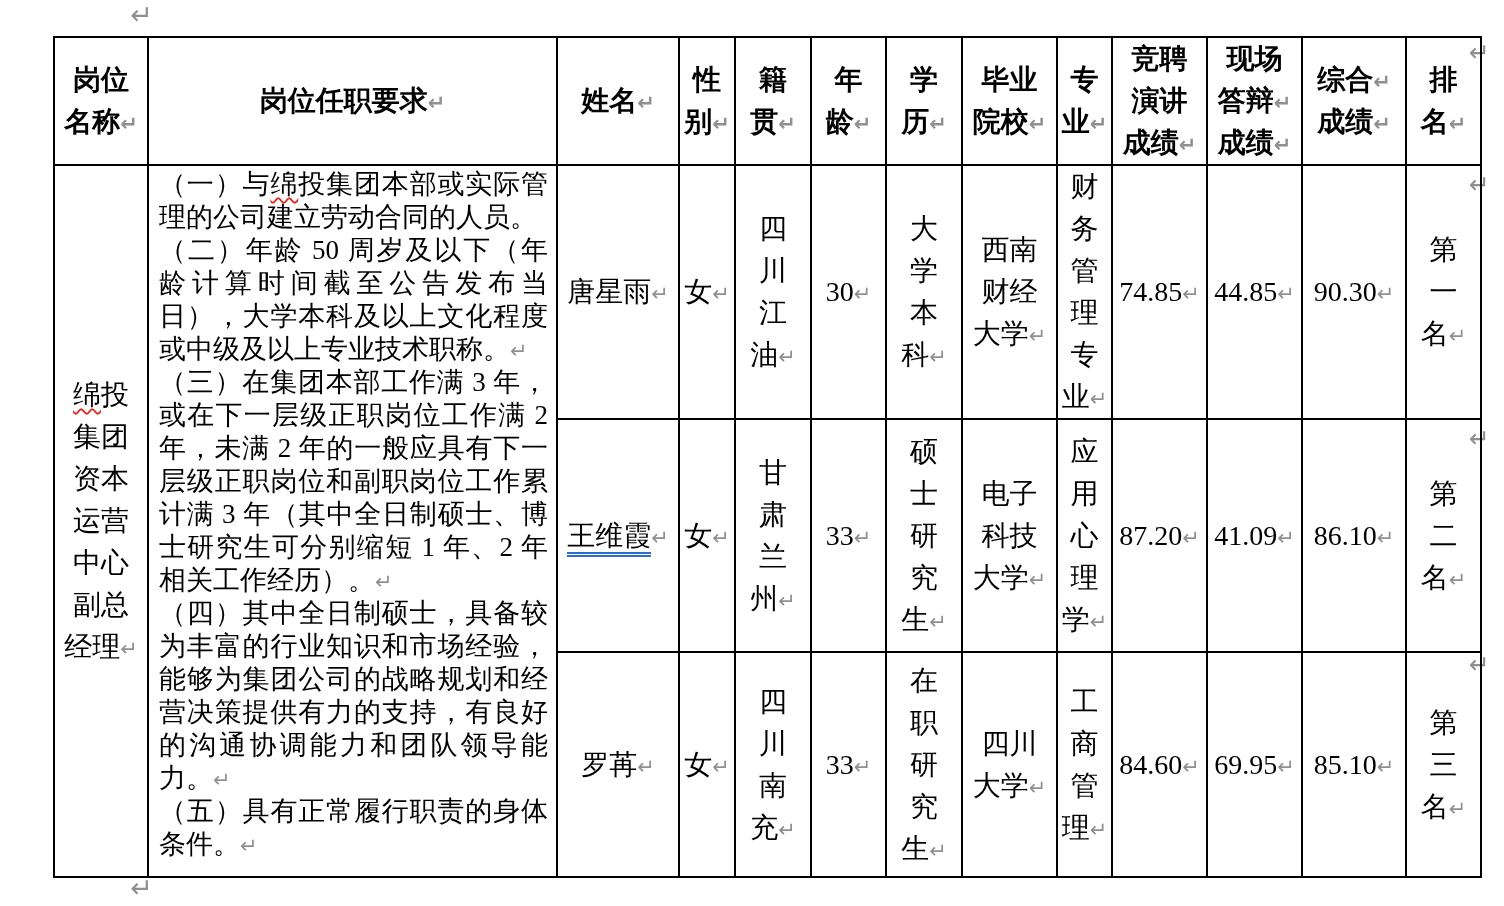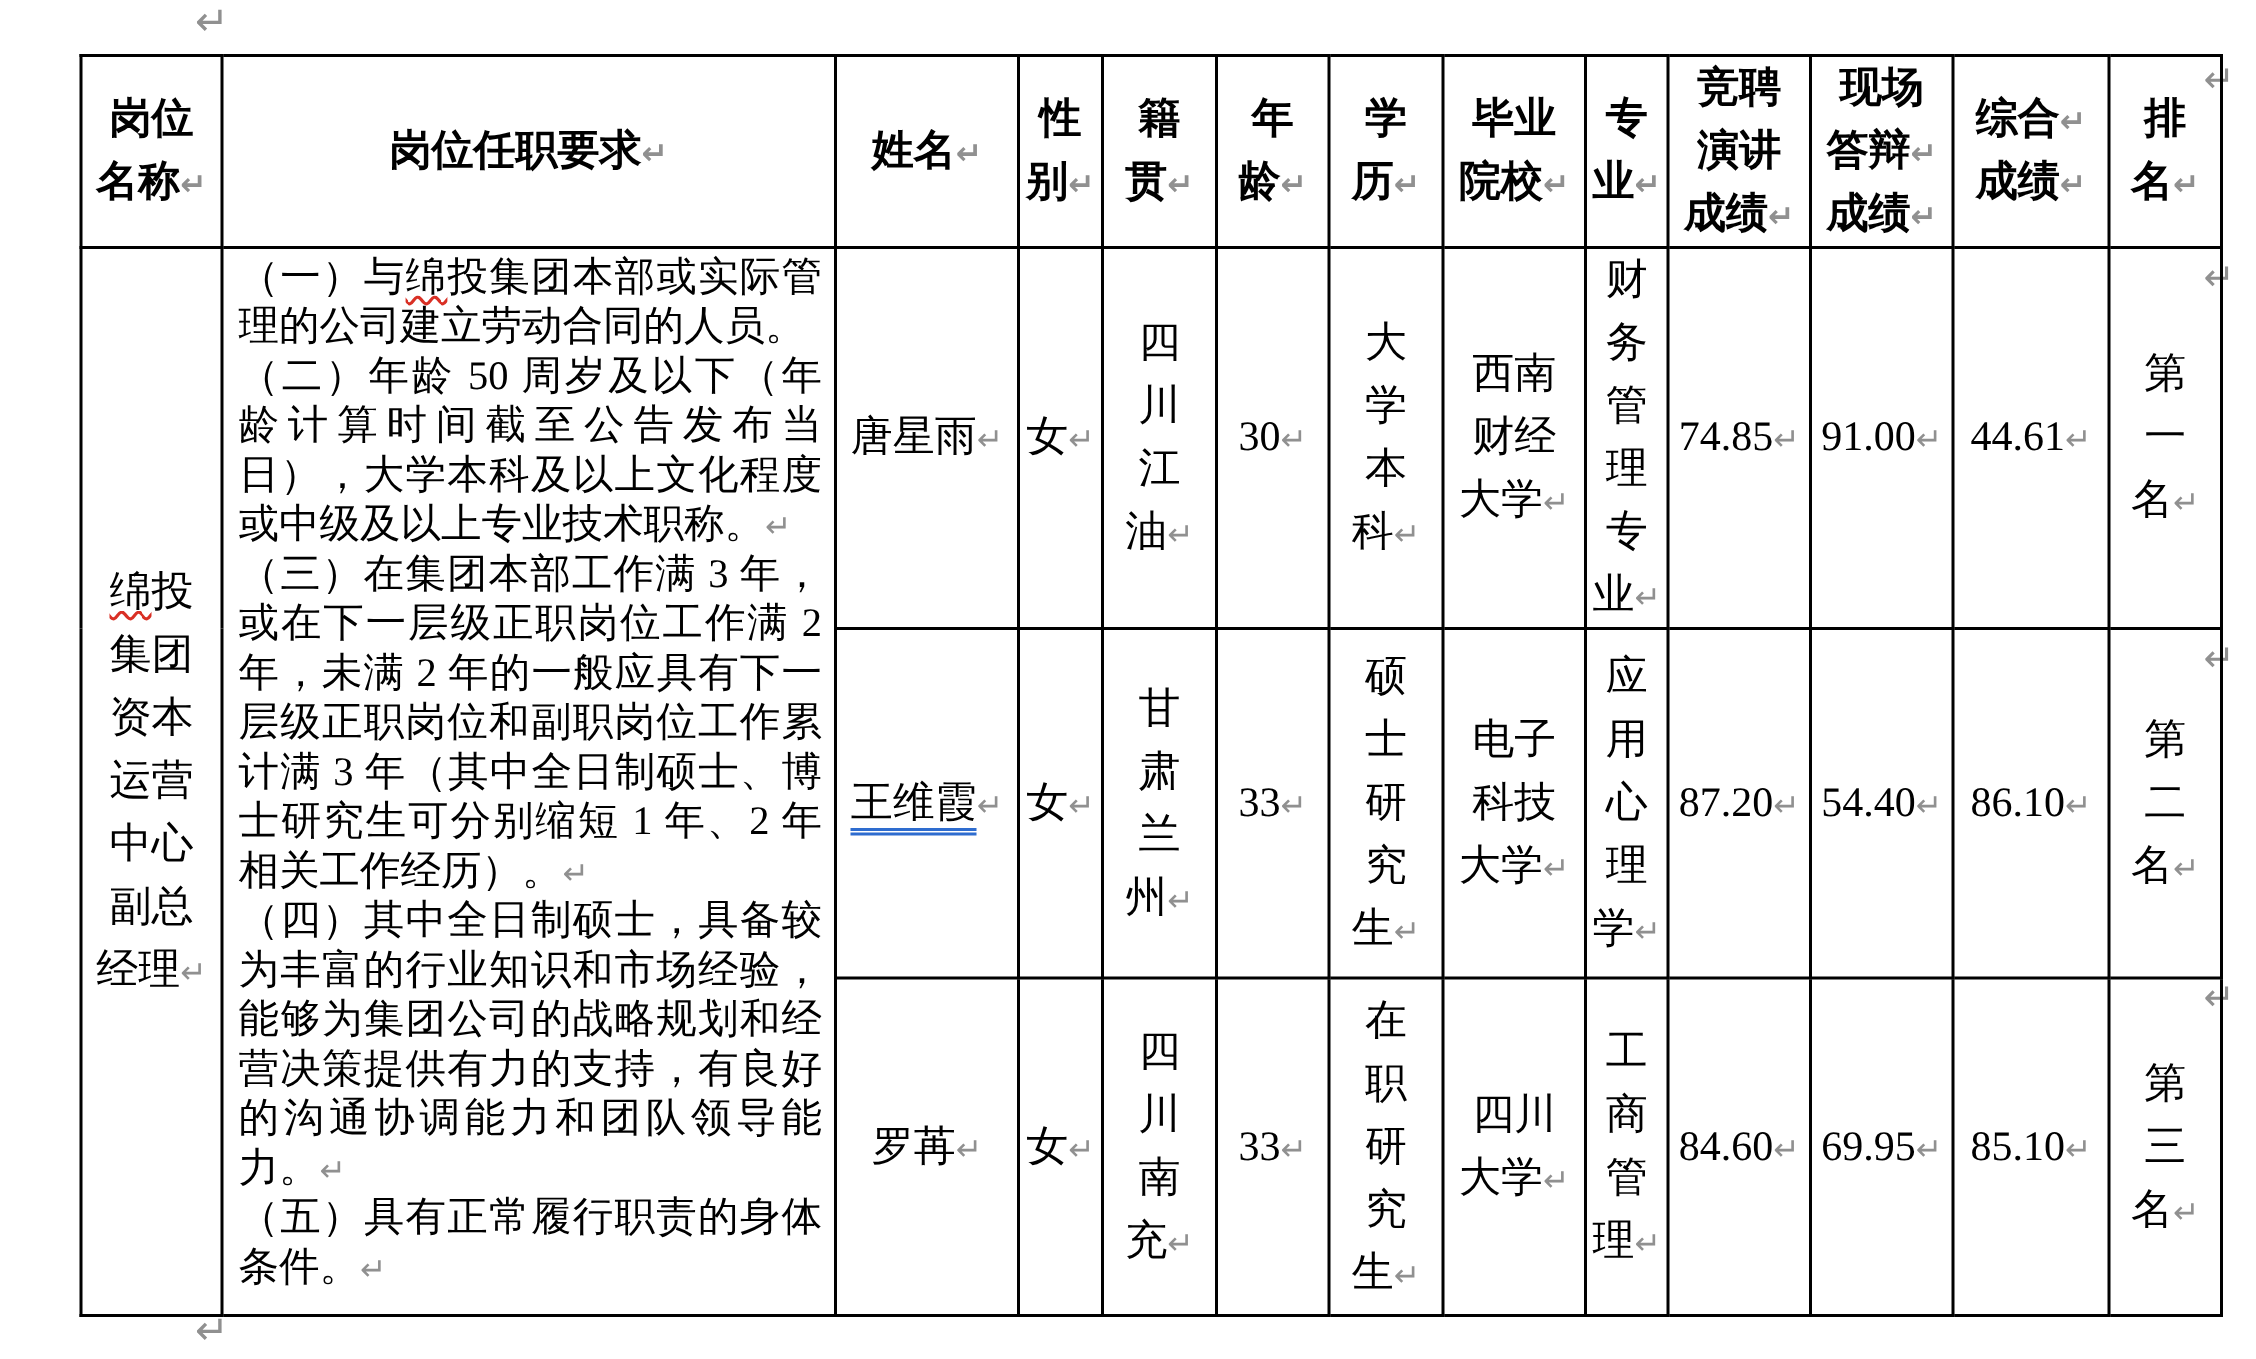--- a/index.html
+++ b/index.html
@@ -124,22 +124,22 @@
       <td class="v"><span>西南
 财经
 大学</span><span class="pm">↵</span></td>
       <td class="v"><span>财
 务
 管
 理
 专
 业</span><span class="pm">↵</span></td>
       <td class="single"><span>74.85</span><span class="pm">↵</span></td>
-      <td class="single"><span>91.00</span><span class="pm">↵</span></td>
-      <td class="single"><span>44.61</span><span class="pm">↵</span></td>
+      <td class="single"><span>44.85</span><span class="pm">↵</span></td>
+      <td class="single"><span>90.30</span><span class="pm">↵</span></td>
       <td class="v"><span>第
 一
 名</span><span class="pm">↵</span></td>
     </tr>
 
     <tr style="height:233px">
       <td class="single"><span class="gr">王维霞</span><span class="pm">↵</span></td>
       <td class="single"><span>女</span><span class="pm">↵</span></td>
       <td class="v"><span>甘
 肃
@@ -153,21 +153,21 @@
 生</span><span class="pm">↵</span></td>
       <td class="v"><span>电子
 科技
 大学</span><span class="pm">↵</span></td>
       <td class="v"><span>应
 用
 心
 理
 学</span><span class="pm">↵</span></td>
       <td class="single"><span>87.20</span><span class="pm">↵</span></td>
-      <td class="single"><span>54.40</span><span class="pm">↵</span></td>
+      <td class="single"><span>41.09</span><span class="pm">↵</span></td>
       <td class="single"><span>86.10</span><span class="pm">↵</span></td>
       <td class="v"><span>第
 二
 名</span><span class="pm">↵</span></td>
     </tr>
 
     <tr style="height:225px">
       <td class="single"><span>罗苒</span><span class="pm">↵</span></td>
       <td class="single"><span>女</span><span class="pm">↵</span></td>
       <td class="v"><span>四

